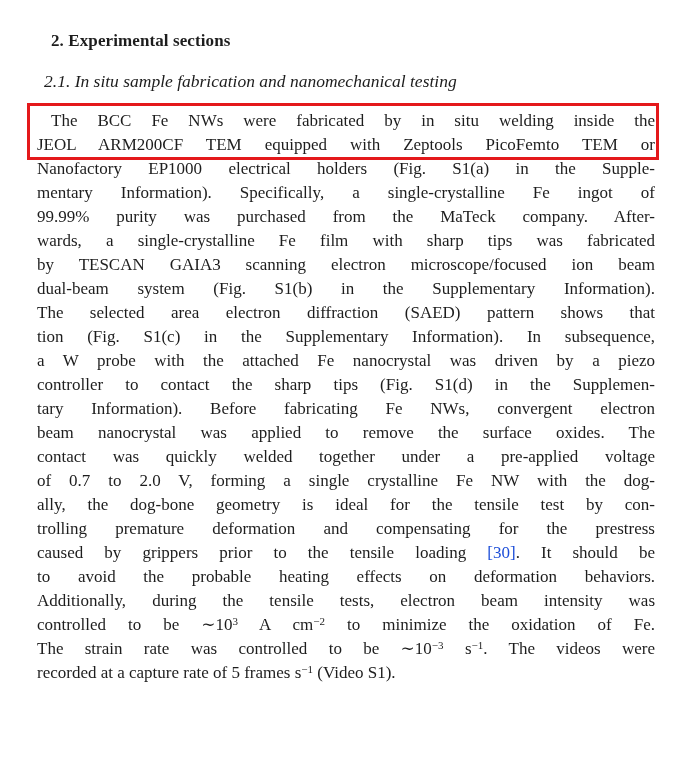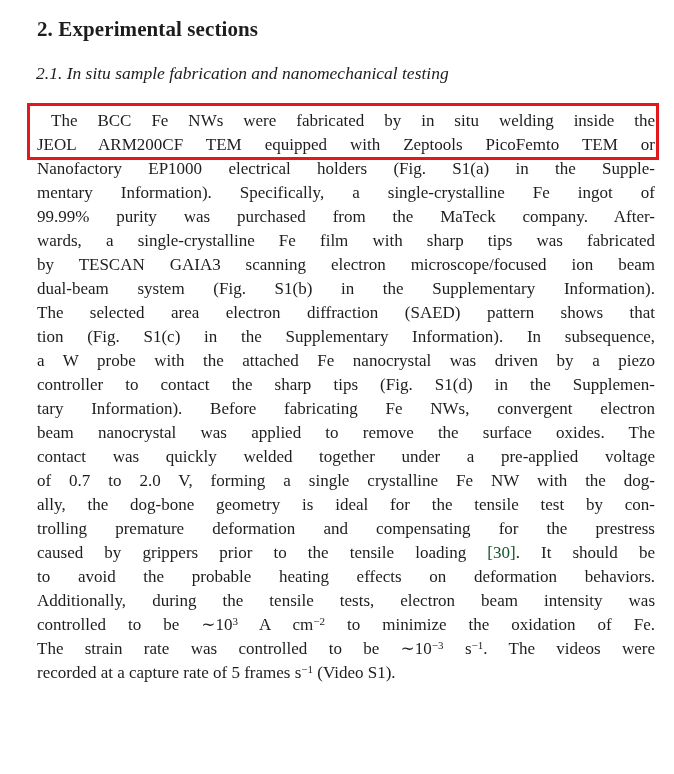--- a/index.html
+++ b/index.html
@@ -17,32 +17,32 @@
   }
   .page {
     position: absolute;
     inset: 0;
     background: #ffffff;
   }
   .sec-heading {
     position: absolute;
     left: 37px;
     top: 17px;
-    margin: 0;
-    font-size: 21px;
+    margin: 14px;
+    font-size: 17px;
     font-weight: bold;
     font-style: normal;
     letter-spacing: 0.1px;
     white-space: nowrap;
   }
   .subsec-heading {
     position: absolute;
     left: 36px;
     top: 63px;
-    margin: 0;
+    margin: 8px;
     font-size: 17.5px;
     font-weight: normal;
     font-style: italic;
     white-space: nowrap;
   }
   .para {
     position: absolute;
     left: 37px;
     top: 109px;
     width: 618px;
@@ -56,21 +56,21 @@
     text-justify: inter-word;
   }
   .line.indent { text-indent: 14px; }
   .line.last { text-align-last: left; }
   .sup {
     font-size: 11px;
     position: relative;
     top: -5.5px;
     letter-spacing: 0;
   }
-  .cite { color: #14532d; cursor: pointer; }
+  .cite { color: #1d4ed8; cursor: pointer; }
   .hl-box {
     position: absolute;
     left: 27px;
     top: 103px;
     width: 632px;
     height: 57px;
     box-sizing: border-box;
     border: 3px solid #e4181b;
     pointer-events: none;
   }

